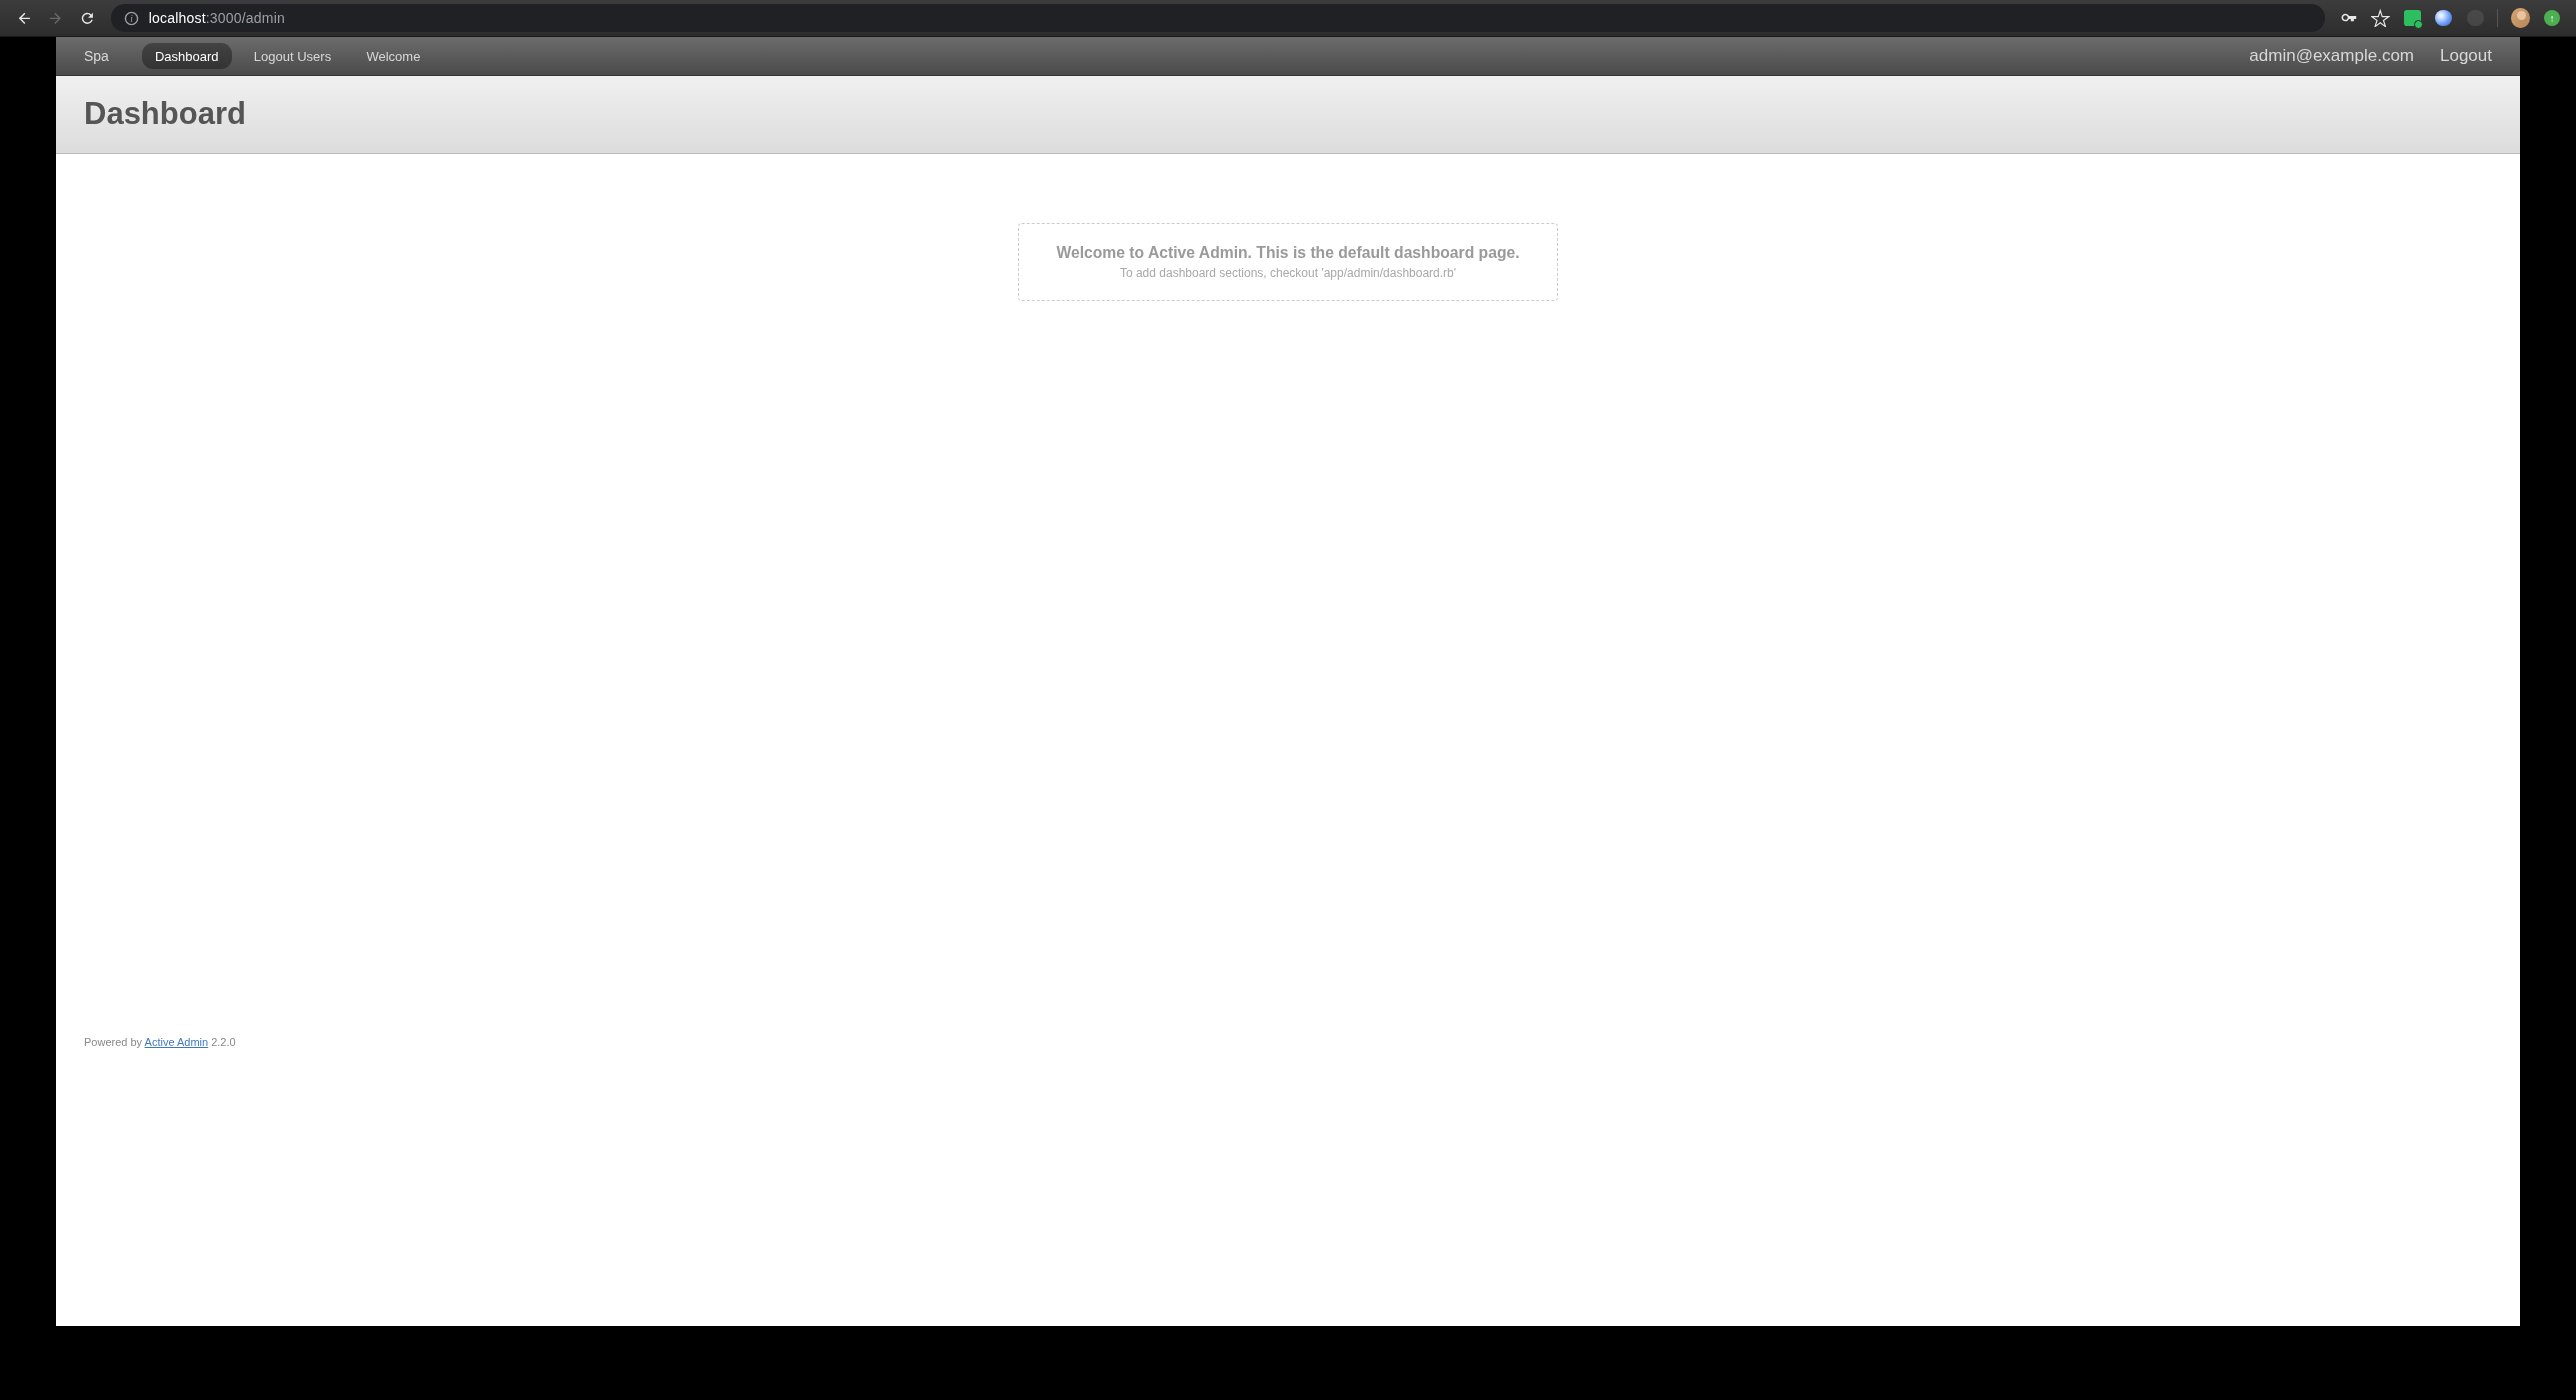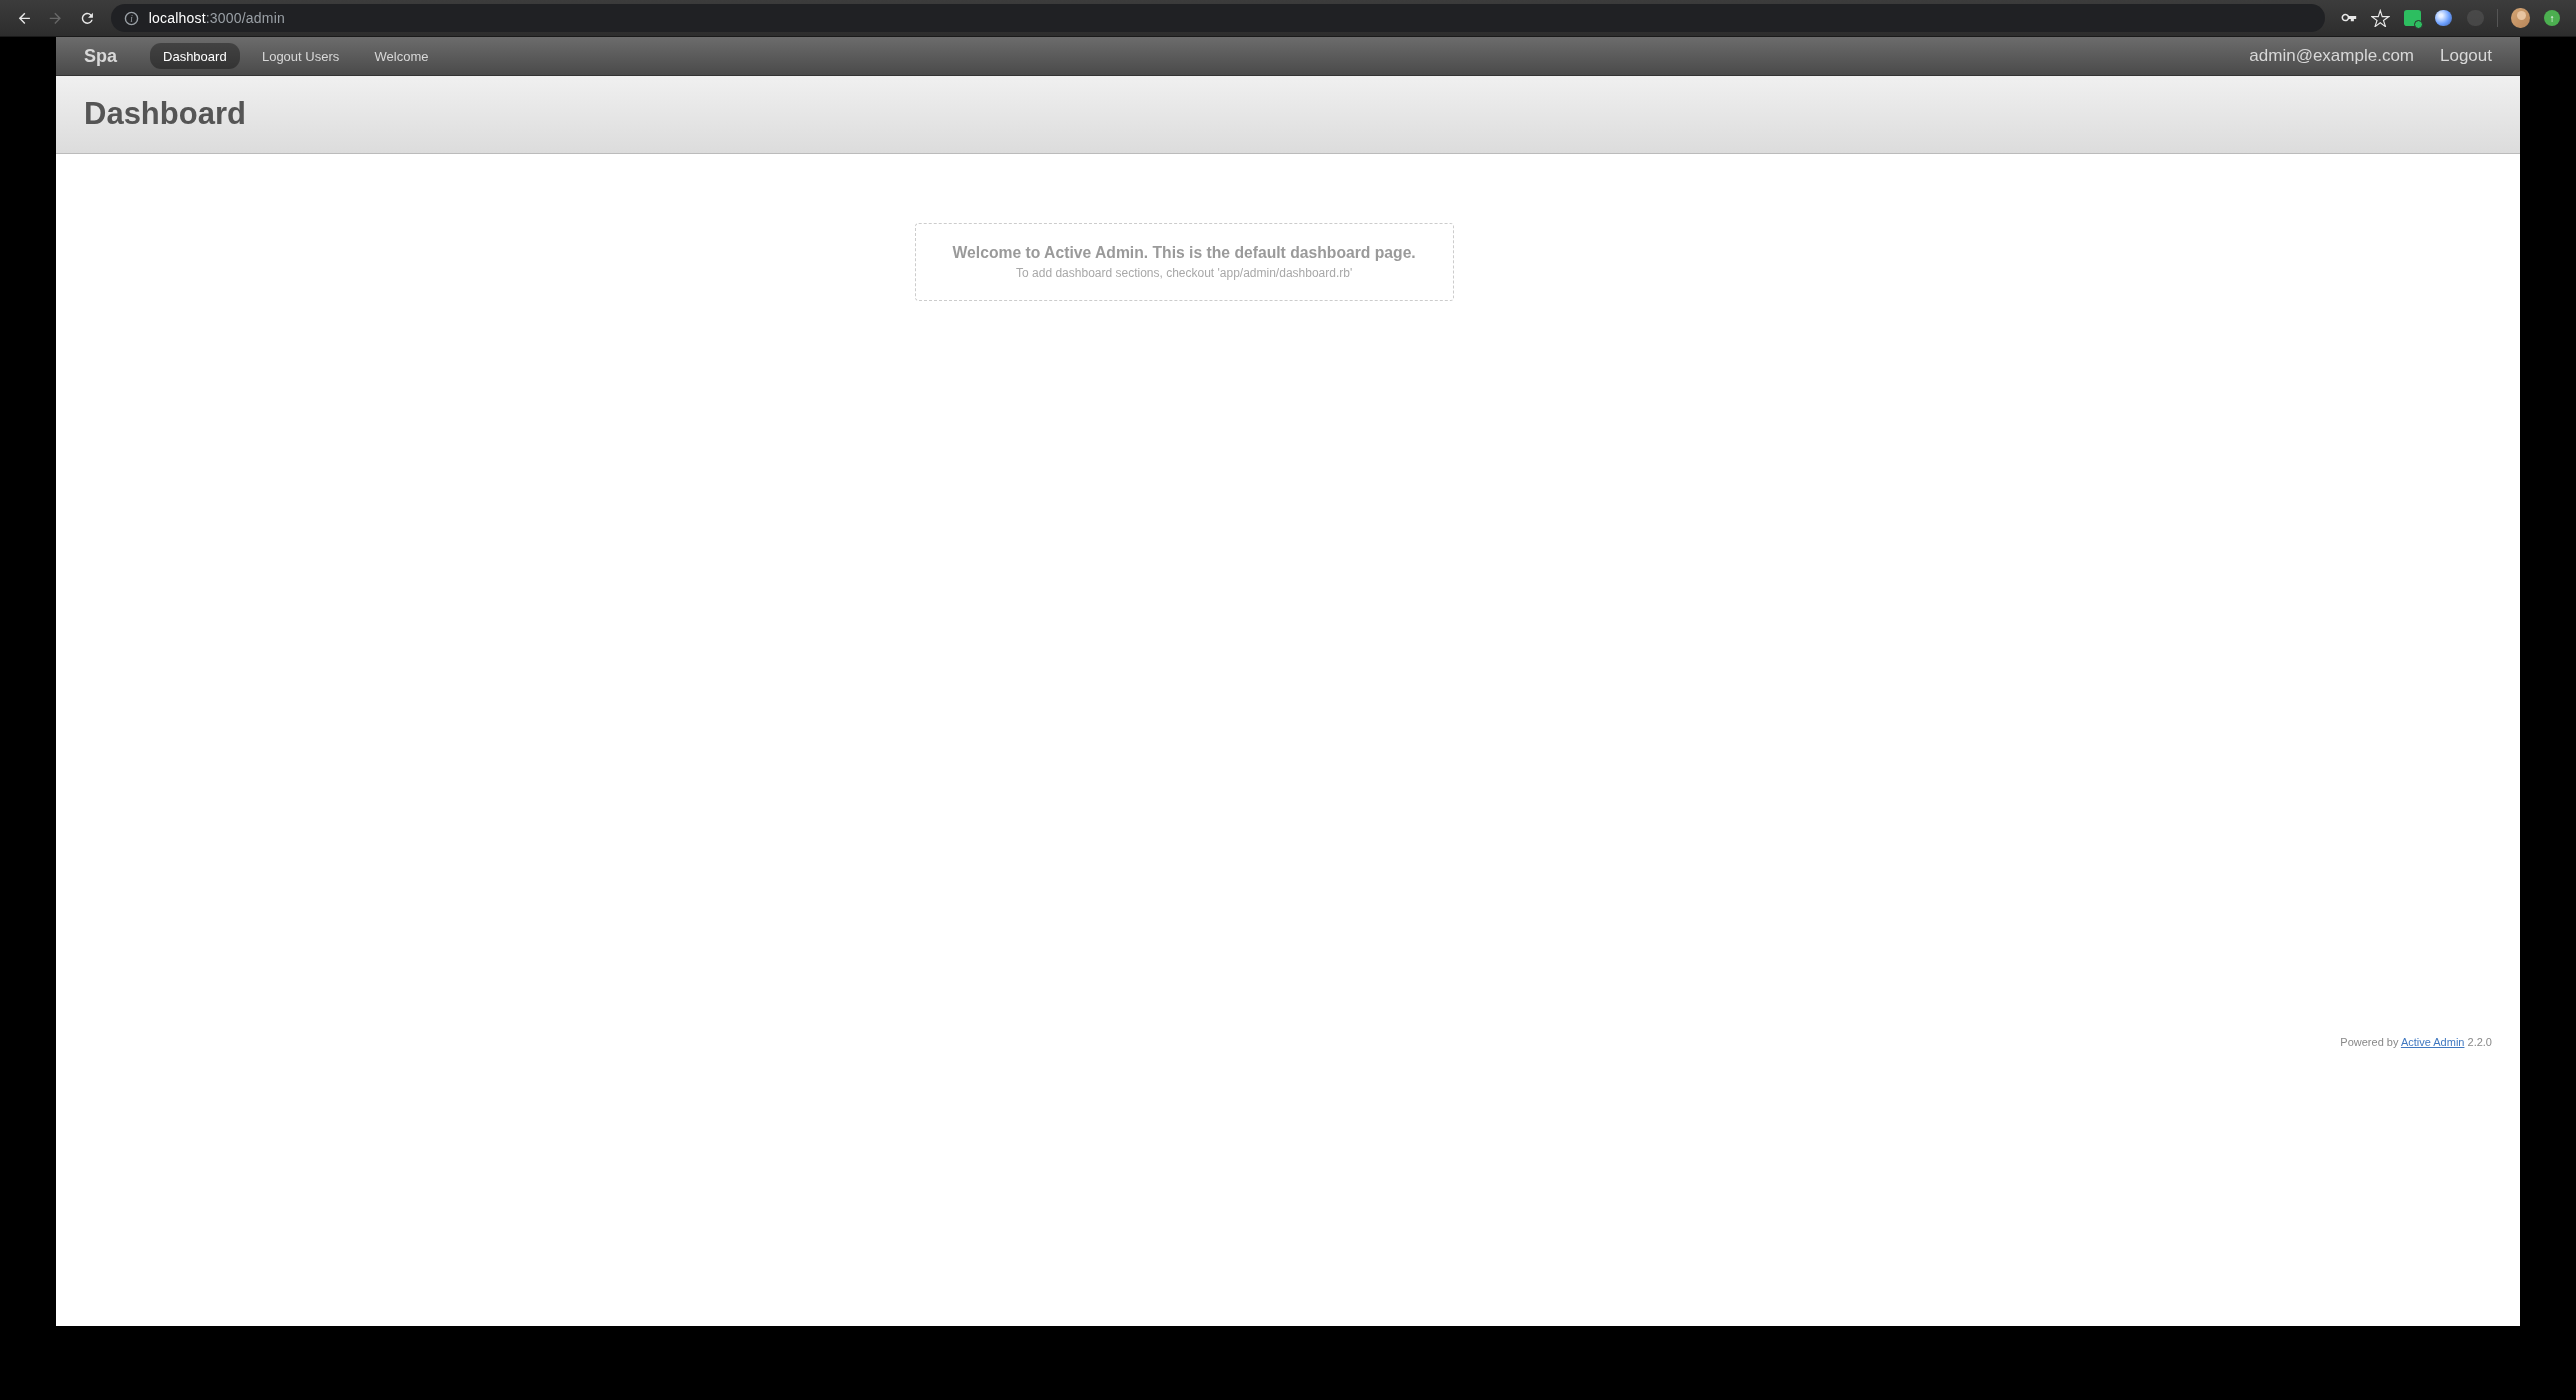--- a/index.html
+++ b/index.html
@@ -212,22 +212,22 @@
       background: linear-gradient(180deg, #6c6c6c 0%, #4a4a4a 100%);
       height: 39px;
       display: flex;
       align-items: center;
       padding: 0 28px;
       border-bottom: 0.9px solid #333;
     }
     
     .site-title {
       color: #d8d8d8;
-      font-size: 18px;
-      font-weight: 700;
+      font-size: 14px;
+      font-weight: 400;
       margin-right: 33px;
       cursor: pointer;
     }
     
     .nav-items {
       display: flex;
       gap: 9.3px;
       flex: 1;
     }
     
@@ -320,21 +320,21 @@
     
     .admin-footer a {
       color: #4078c0;
       text-decoration: underline;
       cursor: pointer;
     }
     
     .page-scroll-area {
       flex: 1;
       display: flex;
-      flex-direction: row;
+      flex-direction: column;
       position: relative;
     }
   </style>
 </head>
 <body>
 
 <div class="browser-window">
   <div class="browser-chrome">
     <div class="nav-arrow">
       <svg viewBox="0 0 24 24">

